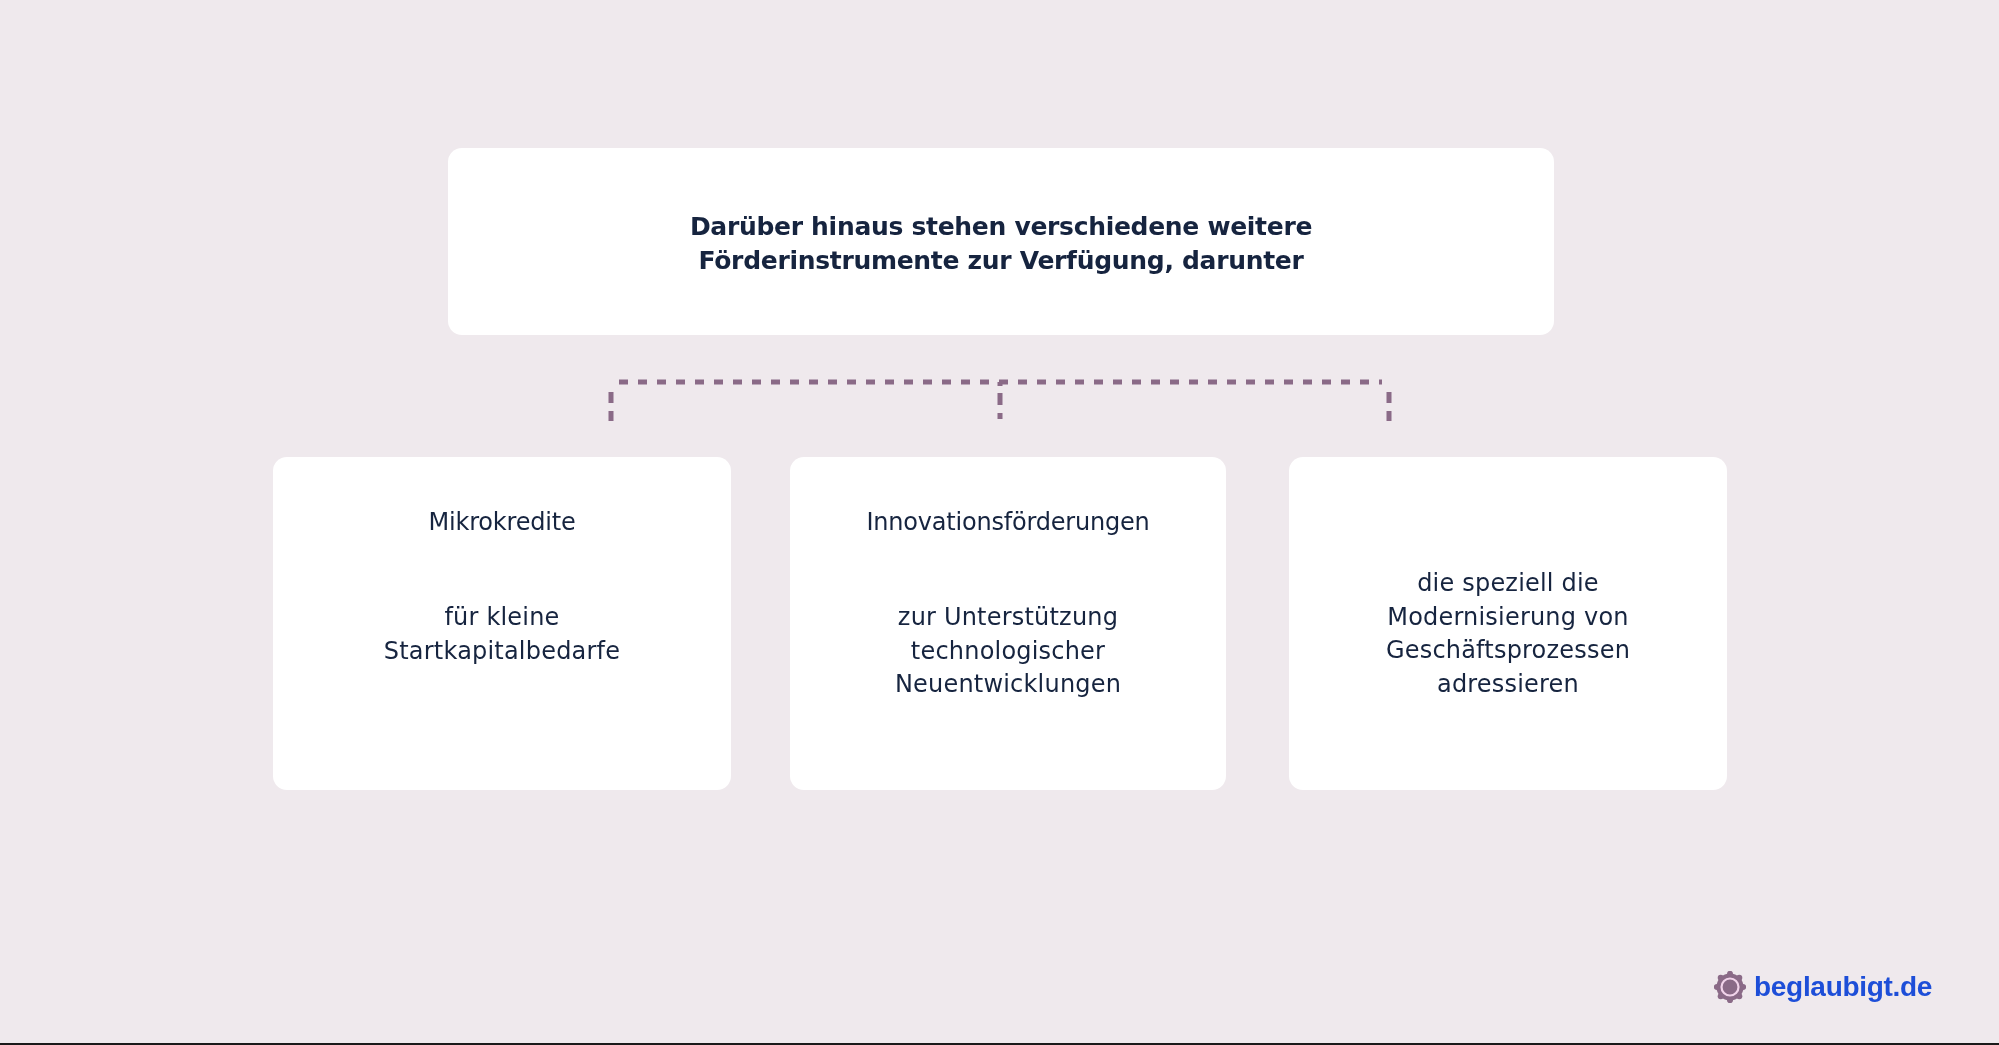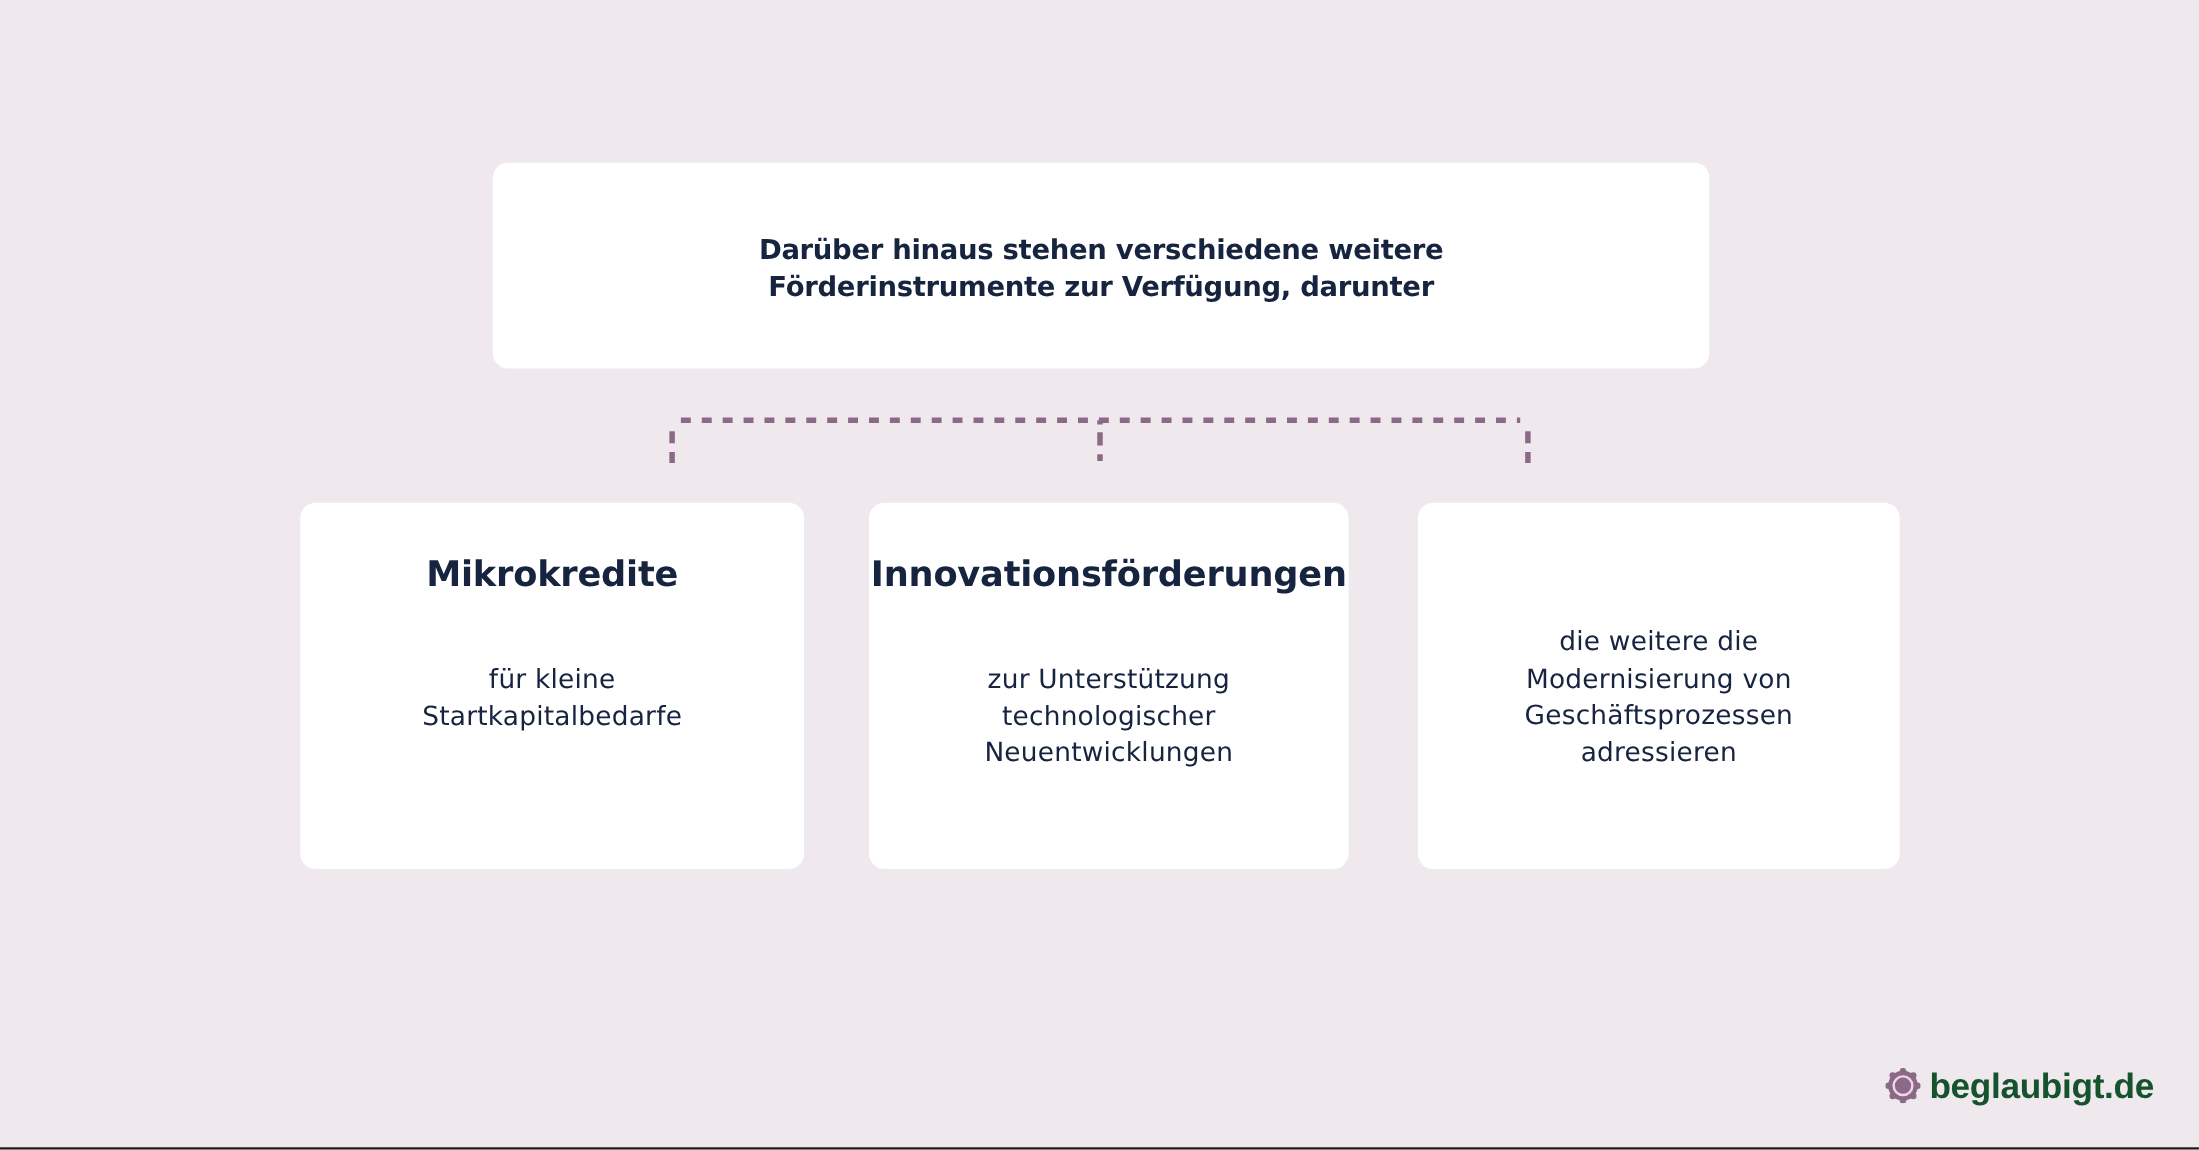--- a/index.html
+++ b/index.html
@@ -48,22 +48,22 @@
     }
     .card {
       top: 457px;
       height: 333px;
       padding-top: 48px;
     }
     .card-1 { left: 273px; width: 458px; }
     .card-2 { left: 790px; width: 436px; }
     .card-3 { left: 1289px; width: 438px; }
     .card .card-title {
-      font-weight: bold;
-      font-size: 32px;
+      font-weight: normal;
+      font-size: 24px;
       line-height: 34px;
       letter-spacing: -0.2px;
       white-space: nowrap;
     }
     .card .card-body {
       margin-top: 62px;
       font-size: 24px;
       line-height: 33.5px;
       white-space: pre-line;
       letter-spacing: 0.2px;
@@ -81,22 +81,22 @@
       left: 1714px;
       top: 968px;
       height: 38px;
       display: flex;
       align-items: center;
       gap: 8px;
     }
     .logo-text {
       font-family: "Liberation Sans", sans-serif;
       font-weight: bold;
-      font-size: 32px;
-      color: #14532d;
+      font-size: 28px;
+      color: #1d4ed8;
       letter-spacing: -0.3px;
       text-align: center;
     }
   </style>
 </head>
 <body>
 
 <div class="box top-box">
   <div class="headline">Darüber hinaus stehen verschiedene weitere
 Förderinstrumente zur Verfügung, darunter</div>
@@ -118,21 +118,21 @@
 </div>
 
 <div class="box card card-2">
   <div class="card-title">Innovationsförderungen</div>
   <div class="card-body">zur Unterstützung
 technologischer
 Neuentwicklungen</div>
 </div>
 
 <div class="box card card-3">
-  <div class="card-body">die weitere die
+  <div class="card-body">die speziell die
 Modernisierung von
 Geschäftsprozessen
 adressieren</div>
 </div>
 
 <div class="logo">
   <svg width="32" height="32" viewBox="0 0 32 32" xmlns="http://www.w3.org/2000/svg">
     <g fill="#8a6a87">
       <circle cx="16" cy="16" r="13.5"></circle>
       <circle cx="16" cy="2.8" r="3"></circle>

